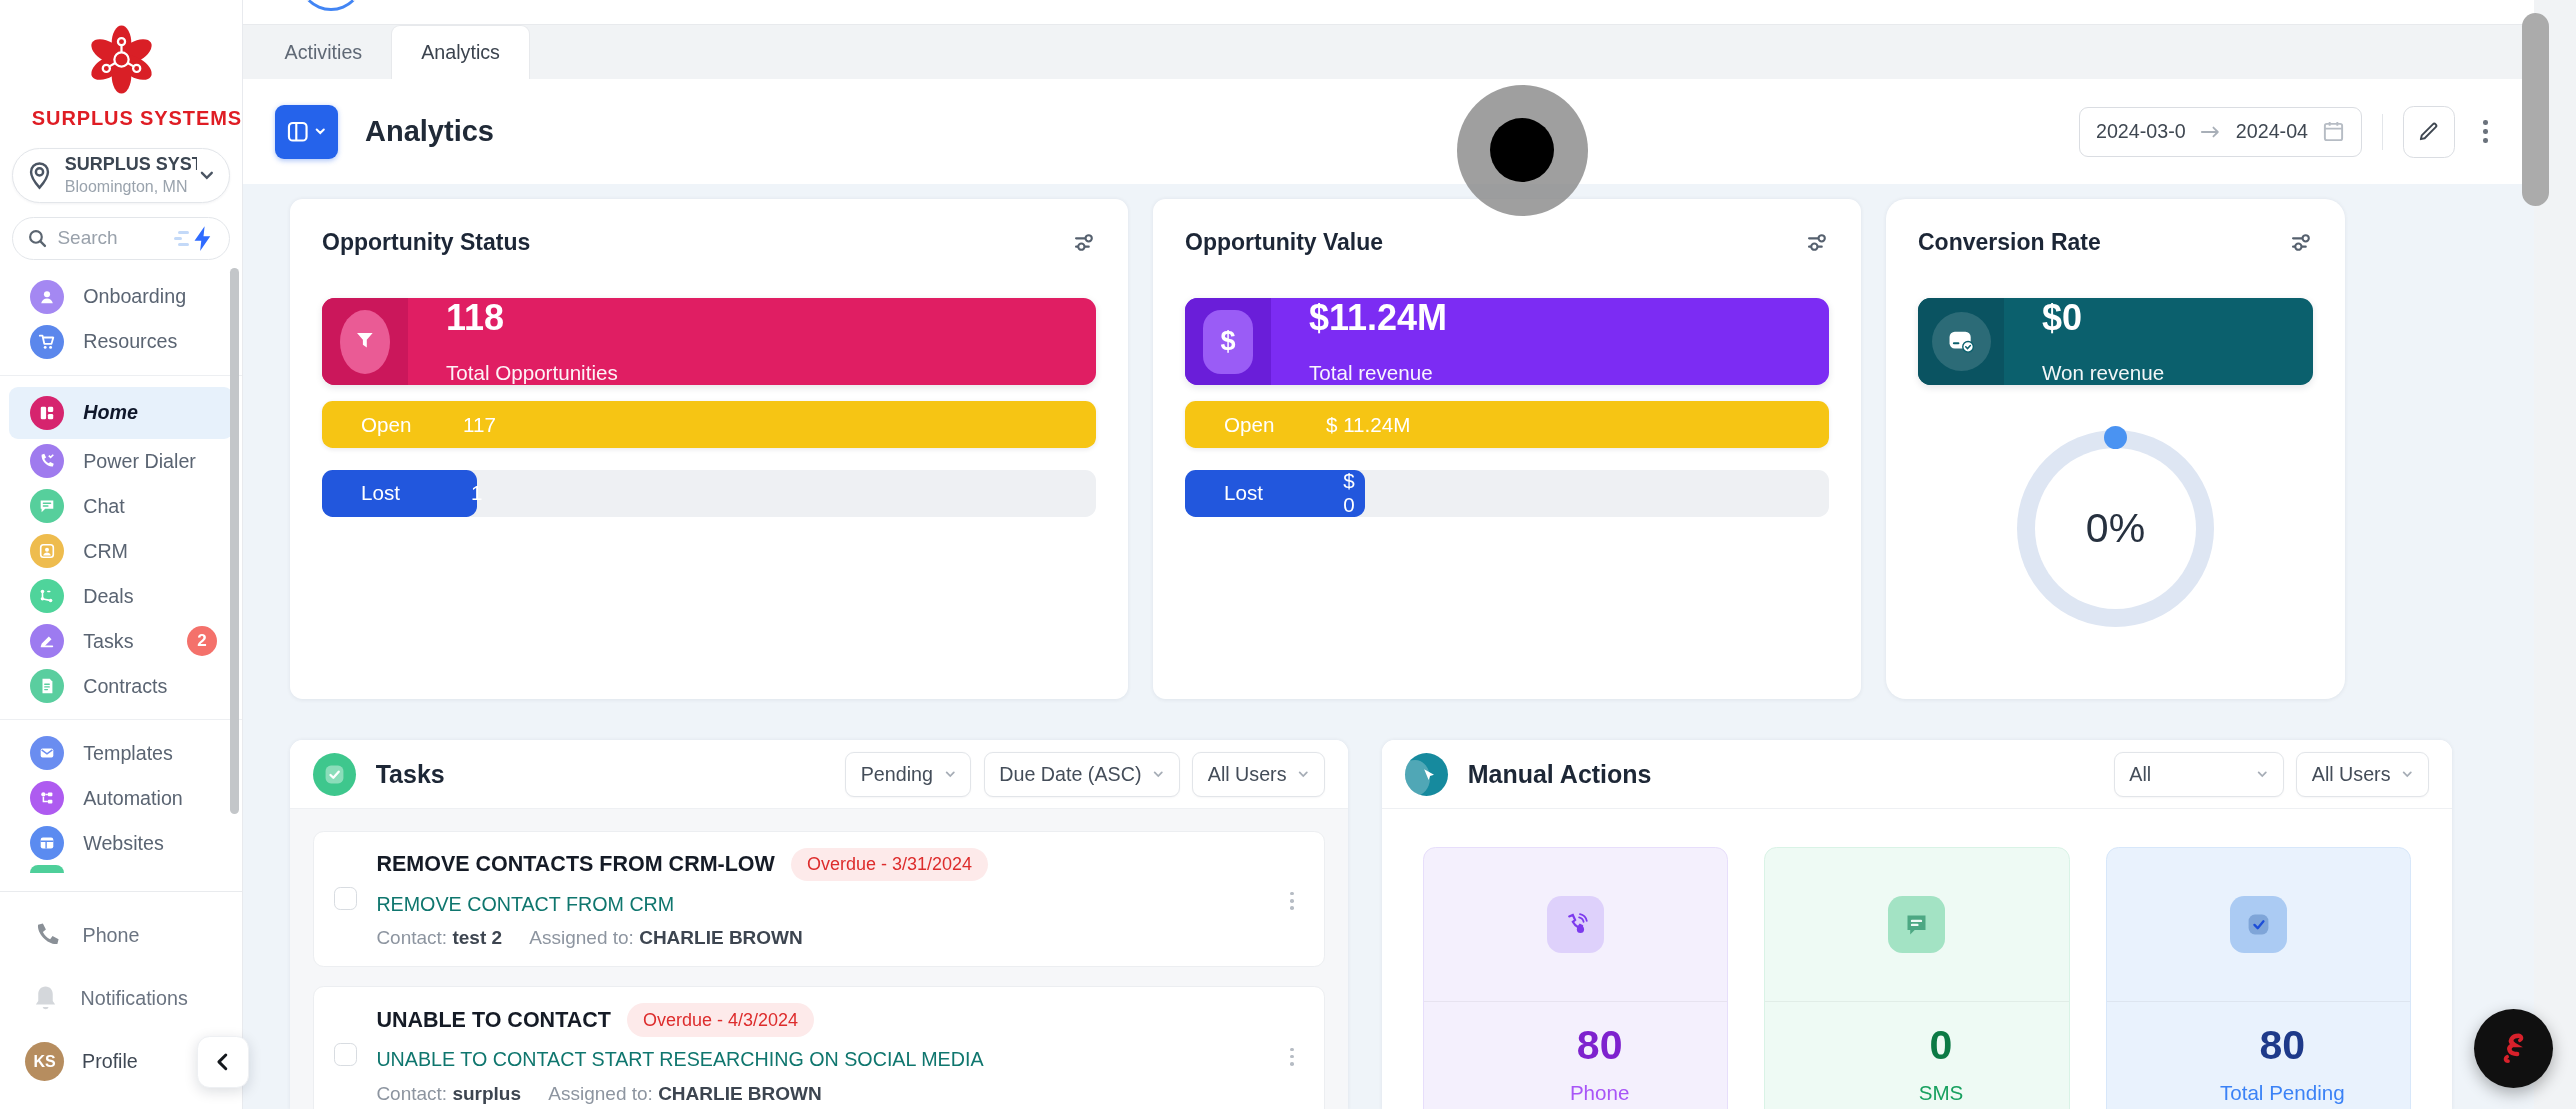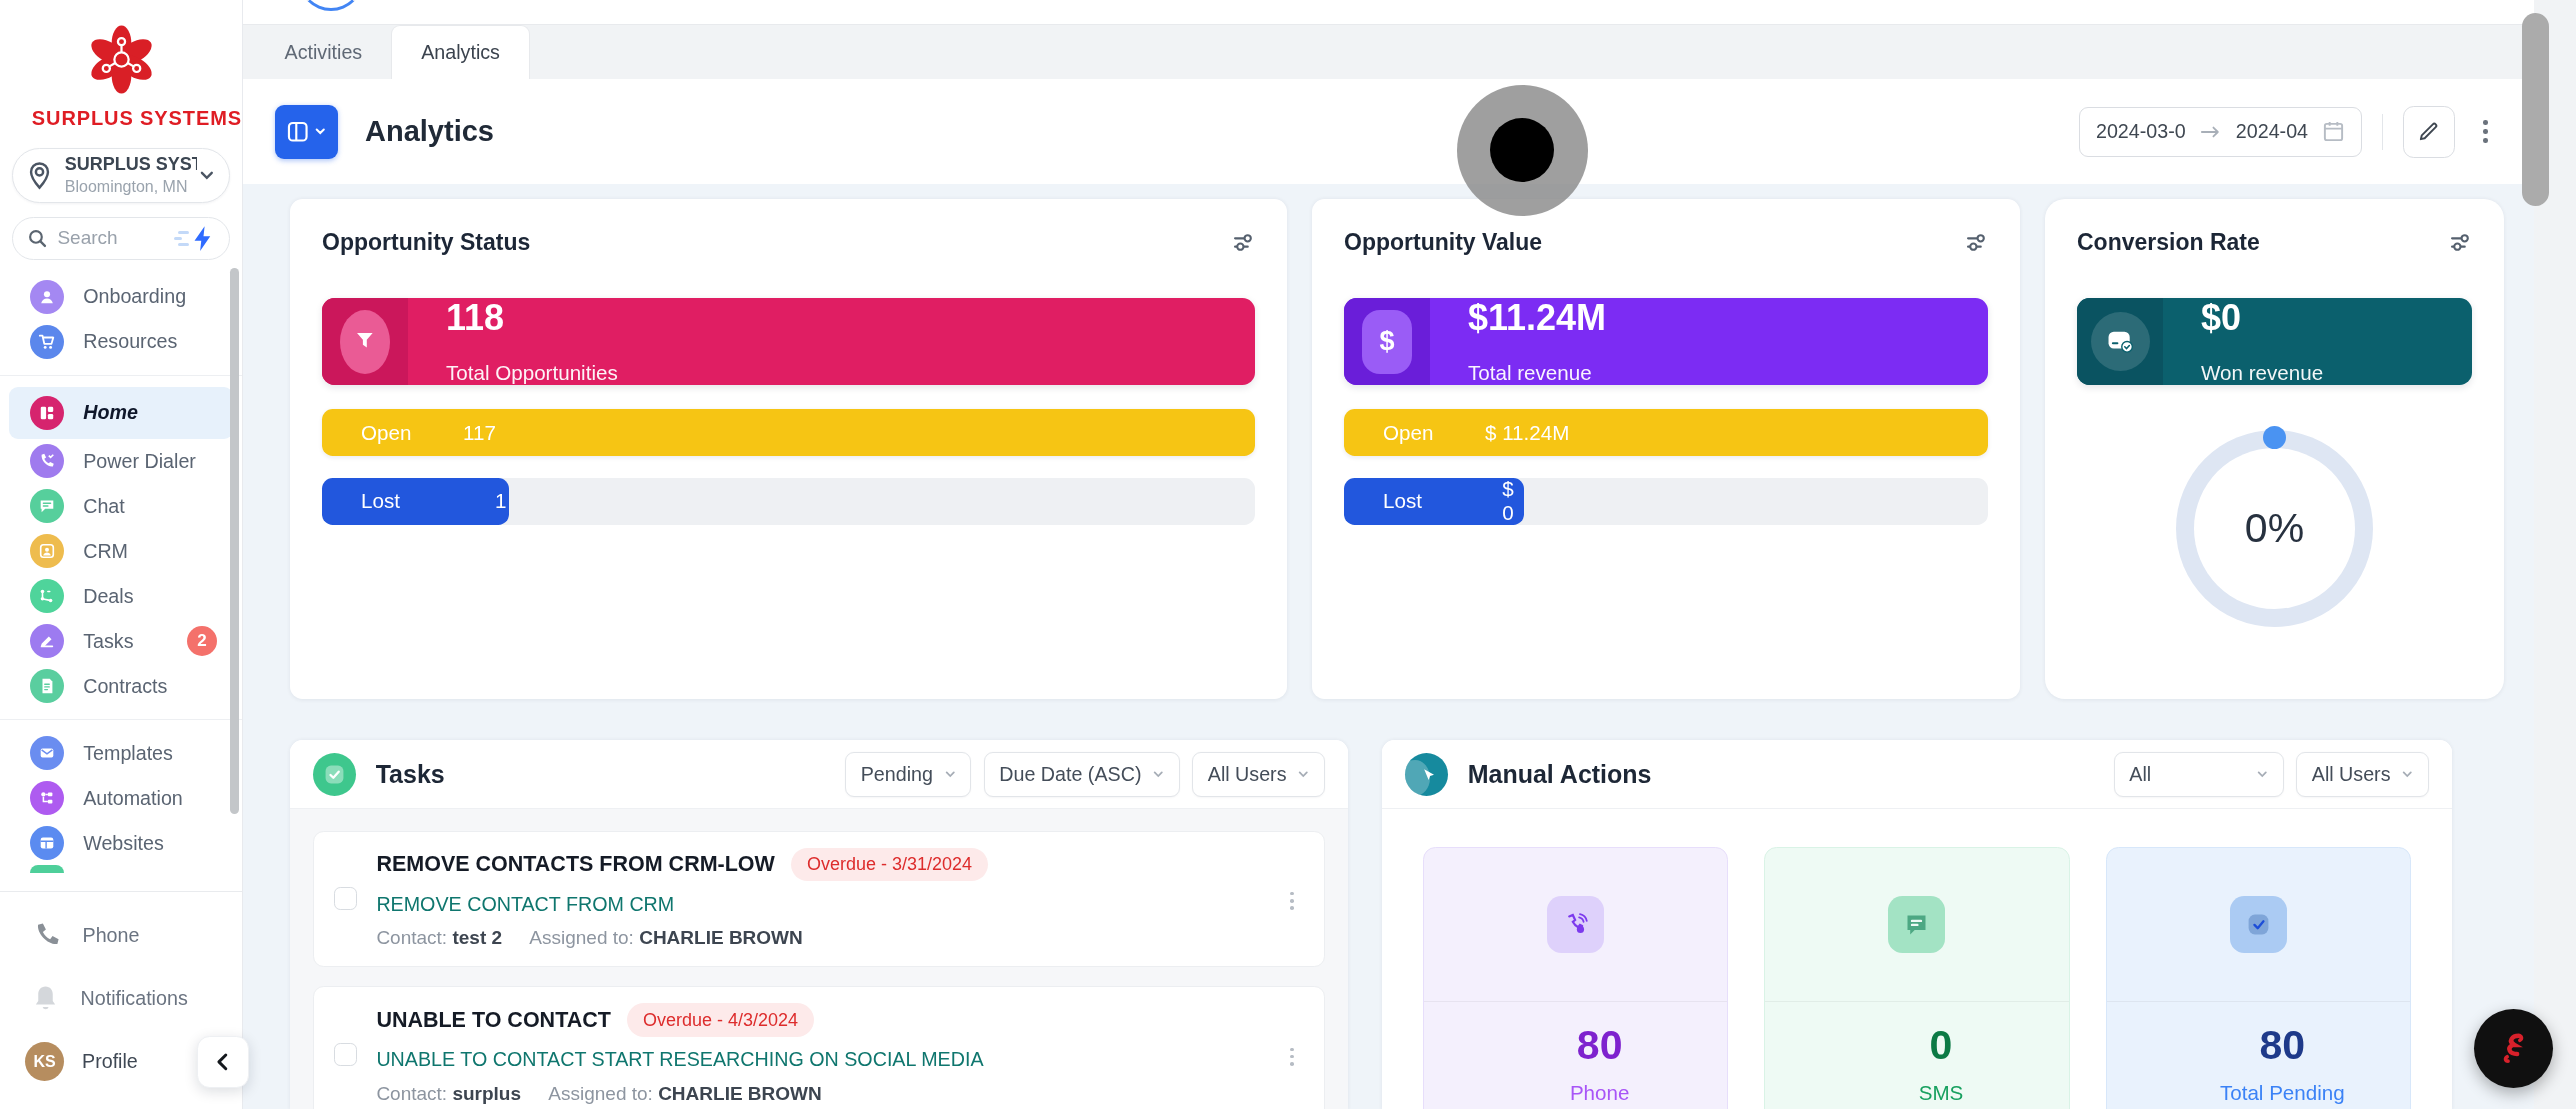--- a/index.html
+++ b/index.html
@@ -56,37 +56,37 @@
   .spacer { flex:1; }
   .date-box { height:50px; border:0.9px solid #dadde2; border-radius:9px; display:flex; align-items:center; padding:0 16px; gap:14.3px; font-size:19.7px; color:#3f4751; background:#fff; cursor:pointer; }
   .vdiv { width:0.9px; height:36px; background:#e3e6ea; margin:0 19.7px; }
   .edit-btn { width:52px; height:52px; border:0.9px solid #dadde2; border-radius:10.7px; display:flex; align-items:center; justify-content:center; background:#fff; cursor:pointer; }
   .kebab { margin-left:21.5px; display:flex; flex-direction:column; gap:4.5px; padding:7.2px; cursor:pointer; }
   .kebab i { width:4.5px; height:4.5px; border-radius:50%; background:#6a727c; display:block; }
 
   .content { padding:15px 0 0 47px; }
   .row1 { display:flex; gap:25px; }
   .card { background:#fff; border-radius:12.5px; box-shadow:0 0.9px 4.5px rgba(20,30,50,.07); padding:25px 32px; height:500px; }
-  .card.w1{width:997px;} .card.w2{width:708px;} .card.w3{width:459px;border-radius:20px;}
+  .card.w1{width:838px;} .card.w2{width:708px;} .card.w3{width:459px;border-radius:20px;}
   .card-head { display:flex; justify-content:space-between; align-items:center; height:36px; }
   .card-title { font-size:23px; font-weight:bold; color:#1c2636; }
   .tune { cursor:pointer; }
   .banner { margin-top:38px; height:87px; border-radius:12.5px; display:flex; align-items:center; color:#fff; overflow:hidden; box-shadow:0 2.7px 7.2px rgba(20,30,50,.10); }
   .banner-left { width:86px; height:100%; display:flex; align-items:center; justify-content:center; flex:none; }
   .banner-main { flex:1; padding-left:38px; }
   .b-num { font-size:36px; font-weight:bold; line-height:1.1; }
   .b-label { font-size:20.6px; margin-top:23px; opacity:.95; }
   .bn-pink { background:#e01e63; } .bn-pink .banner-left { background:#cb175b; }
   .bn-purple { background:#7c2cf3; } .bn-purple .banner-left { background:#6a1ed9; }
   .bn-teal { background:#0b606d; } .bn-teal .banner-left { background:#0a5361; }
   .ell-pink { width:50px; height:64px; border-radius:50%; background:#ea5b95; display:flex; align-items:center; justify-content:center; }
   .sq-purple { width:50px; height:64px; border-radius:18px; background:#9a5cf6; display:flex; align-items:center; justify-content:center; font-size:27px; font-weight:bold; color:#fff; }
   .cir-teal { width:59px; height:59px; border-radius:50%; background:rgba(255,255,255,.14); display:flex; align-items:center; justify-content:center; }
   .statbar { height:47px; border-radius:10.7px; position:relative; display:flex; align-items:center; font-size:20.6px; box-shadow:0 1.8px 4.5px rgba(20,30,50,.08); }
-  .statbar.open { margin-top:24px; background:#f6c514; color:#fff; }
+  .statbar.open { margin-top:16px; background:#f6c514; color:#fff; }
   .statbar.lostbar { margin-top:21.5px; background:#eef0f3; color:#fff; box-shadow:none; }
   .sb-label { margin-left:39px; width:63px; }
   .sb-value { margin-left:39px; }
   .lost-pill { position:absolute; left:0; top:0; bottom:0; background:#2257dd; border-radius:10.7px; display:flex; align-items:center;gap:32px; }
   .pill-20{width:20%;} .pill-28{width:28%;}
   .donut { position:relative; width:197px; height:197px; border-radius:50%; background:#dee6f3; margin:45px auto 0; }
   .donut-hole { position:absolute; left:18px; top:18px; width:161px; height:161px; border-radius:50%; background:#fff; display:flex; align-items:center; justify-content:center; }
   .donut-pct { font-size:41px; color:#27313f; }
   .donut-dot { position:absolute; left:87px; top:-4.5px; width:23px; height:23px; border-radius:50%; background:#4a93f2; }
 

